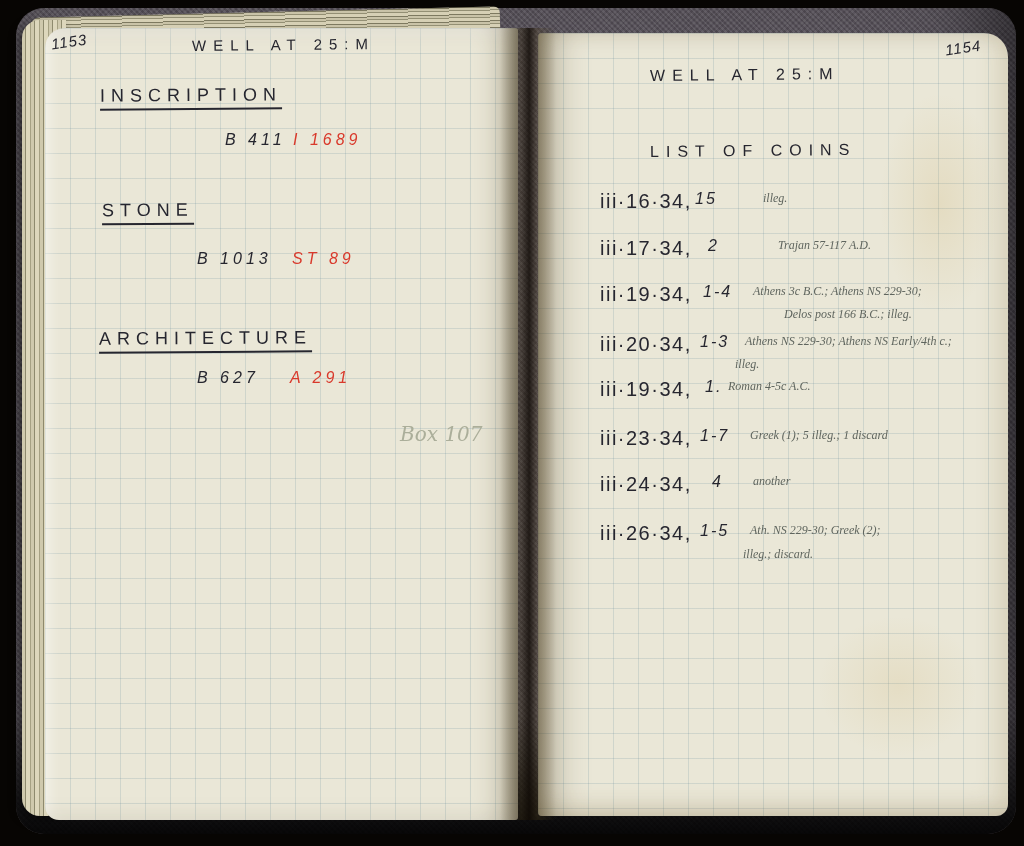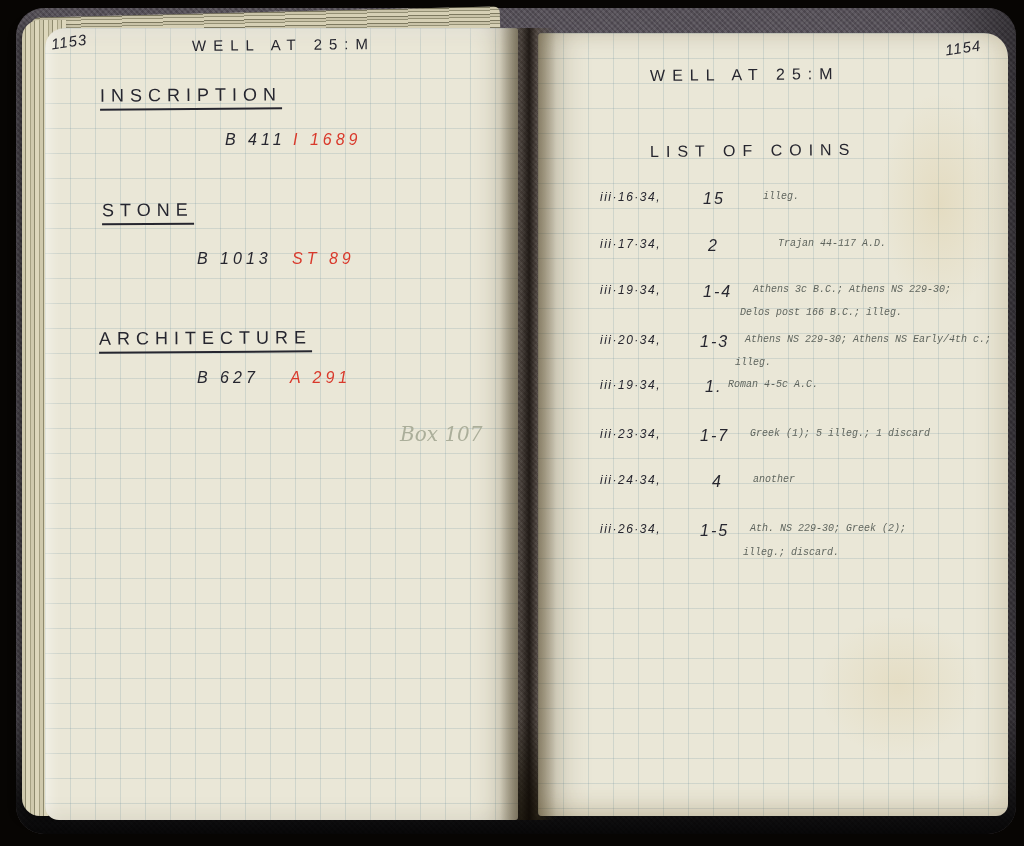--- a/index.html
+++ b/index.html
@@ -43,23 +43,23 @@
     background:linear-gradient(90deg, transparent 0%, rgba(50,40,18,0.45) 38%, rgba(18,12,5,0.8) 52%, rgba(70,55,25,0.35) 66%, transparent 100%);}
 
   
   .hand{position:absolute;color:#26262f;font-family:"Liberation Sans", sans-serif;white-space:nowrap;}
   .caps{letter-spacing:7px;font-size:15px;transform:rotate(-0.6deg);}
   .pagenum{font-style:italic;font-size:15px;transform:rotate(-8deg);letter-spacing:1px;}
   .sec-title{font-size:18px;letter-spacing:6px;border-bottom:2px solid #26262f;padding-bottom:2px;transform:rotate(-0.4deg);}
   .entry{font-size:16px;letter-spacing:4px;font-style:italic;}
   .red{color:#d9392b;}
   .cursive{font-family:"DejaVu Serif", serif;font-style:italic;color:#2c2c3c;font-size:19px;letter-spacing:0.5px;}
-  .date{font-style:italic;font-size:12px;letter-spacing:1.5px;}
+  .date{font-size:20px;letter-spacing:1.5px;}
   .count{font-style:italic;font-size:16px;letter-spacing:2px;}
-  .pencil{font-family:Liberation Mono, monospace;font-style:italic;color:#5f655e;font-size:10px;white-space:nowrap;}
+  .pencil{font-family:Liberation Serif, serif;font-style:italic;color:#5f655e;font-size:12px;white-space:nowrap;}
   .pencil-faint{font-family:"DejaVu Serif", serif;font-style:italic;color:#abae9a;font-size:20px;}
   .coin-row span{position:absolute;}
 </style>
 </head>
 <body>
 
 <div class="stage">
 
   <div class="fabric"></div>
   <div class="stack-top"></div>
@@ -83,35 +83,35 @@
     <div class="hand pencil-faint" style="left:355px;top:394px;">Box 107</div>
   </div>
 
   <div class="page page-right">
     <div class="hand pagenum" style="left:407px;top:6px;">1154</div>
     <div class="hand caps" style="left:112px;top:33px;font-size:16px;">WELL AT 25:M</div>
     <div class="hand caps" style="left:112px;top:109px;font-size:16px;">LIST OF COINS</div>
 
     <div class="coin-row">
       <span class="hand date" style="left:62px;top:157px;">iii·16·34,</span>
-      <span class="hand count" style="left:165px;top:157px;">15</span>
+      <span class="hand count" style="left:157px;top:157px;">15</span>
       <span class="pencil" style="left:225px;top:158px;">illeg.</span>
     </div>
 
     <div class="coin-row">
       <span class="hand date" style="left:62px;top:204px;">iii·17·34,</span>
       <span class="hand count" style="left:170px;top:204px;">2</span>
-      <span class="pencil" style="left:240px;top:205px;">Trajan 44-117 A.D.</span>
+      <span class="pencil" style="left:240px;top:205px;">Trajan 57-117 A.D.</span>
     </div>
 
     <div class="coin-row">
       <span class="hand date" style="left:62px;top:250px;">iii·19·34,</span>
       <span class="hand count" style="left:165px;top:250px;">1-4</span>
       <span class="pencil" style="left:215px;top:251px;">Athens 3c B.C.; Athens NS 229-30;</span>
-      <span class="pencil" style="left:202px;top:274px;">Delos post 166 B.C.; illeg.</span>
+      <span class="pencil" style="left:202px;top:274px;padding-left:44px;">Delos post 166 B.C.; illeg.</span>
     </div>
 
     <div class="coin-row">
       <span class="hand date" style="left:62px;top:300px;">iii·20·34,</span>
       <span class="hand count" style="left:162px;top:300px;">1-3</span>
       <span class="pencil" style="left:207px;top:301px;">Athens NS 229-30; Athens NS Early/4th c.;</span>
       <span class="pencil" style="left:197px;top:324px;">illeg.</span>
     </div>
 
     <div class="coin-row">

